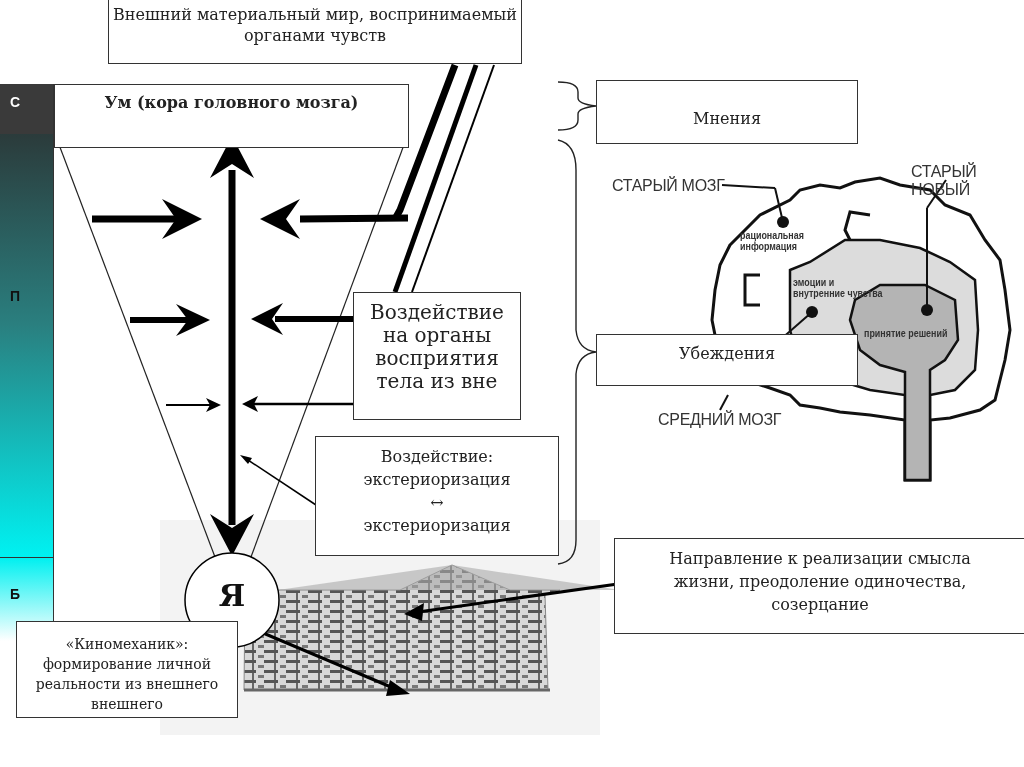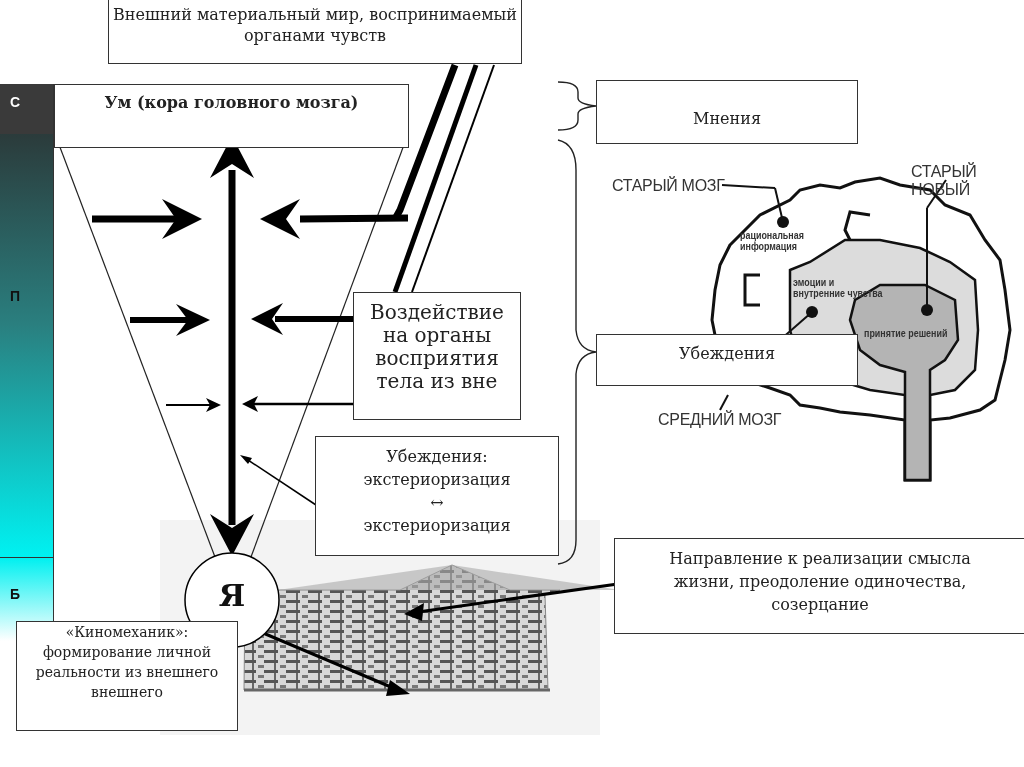--- a/index.html
+++ b/index.html
@@ -129,32 +129,32 @@
 </div>
 
 <div class="box" style="left:353px;top:292px;width:168px;height:128px;font-size:20px;line-height:23px;padding-top:8px;">
   <div>Воздействие</div>
   <div>на органы</div>
   <div>восприятия</div>
   <div>тела из вне</div>
 </div>
 
 <div class="box" style="left:315px;top:436px;width:244px;height:120px;font-size:16px;line-height:23px;padding-top:8px;">
-  <div>Убеждения:</div>
+  <div>Воздействие:</div>
   <div>экстериоризация</div>
   <div>↔</div>
   <div>экстериоризация</div>
 </div>
 
 <div style="position:absolute;left:210px;top:578px;width:44px;text-align:center;font-family:'DejaVu Serif',serif;font-weight:bold;font-size:30px;color:#111;">Я</div>
 
 <div class="box" style="left:614px;top:538px;width:412px;height:96px;font-size:16px;line-height:23px;padding-top:8px;">
   <div>Направление к реализации смысла</div>
   <div>жизни, преодоление одиночества,</div>
   <div>созерцание</div>
 </div>
 
-<div class="box" style="left:16px;top:621px;width:222px;height:110px;font-size:14px;line-height:20px;padding-top:0;">
+<div class="box" style="left:16px;top:621px;width:222px;height:97px;font-size:14px;line-height:20px;padding-top:12px;">
   <div>«Киномеханик»:</div>
   <div>формирование личной</div>
   <div>реальности из внешнего</div>
   <div>внешнего</div>
 </div>
 
 </body></html>

